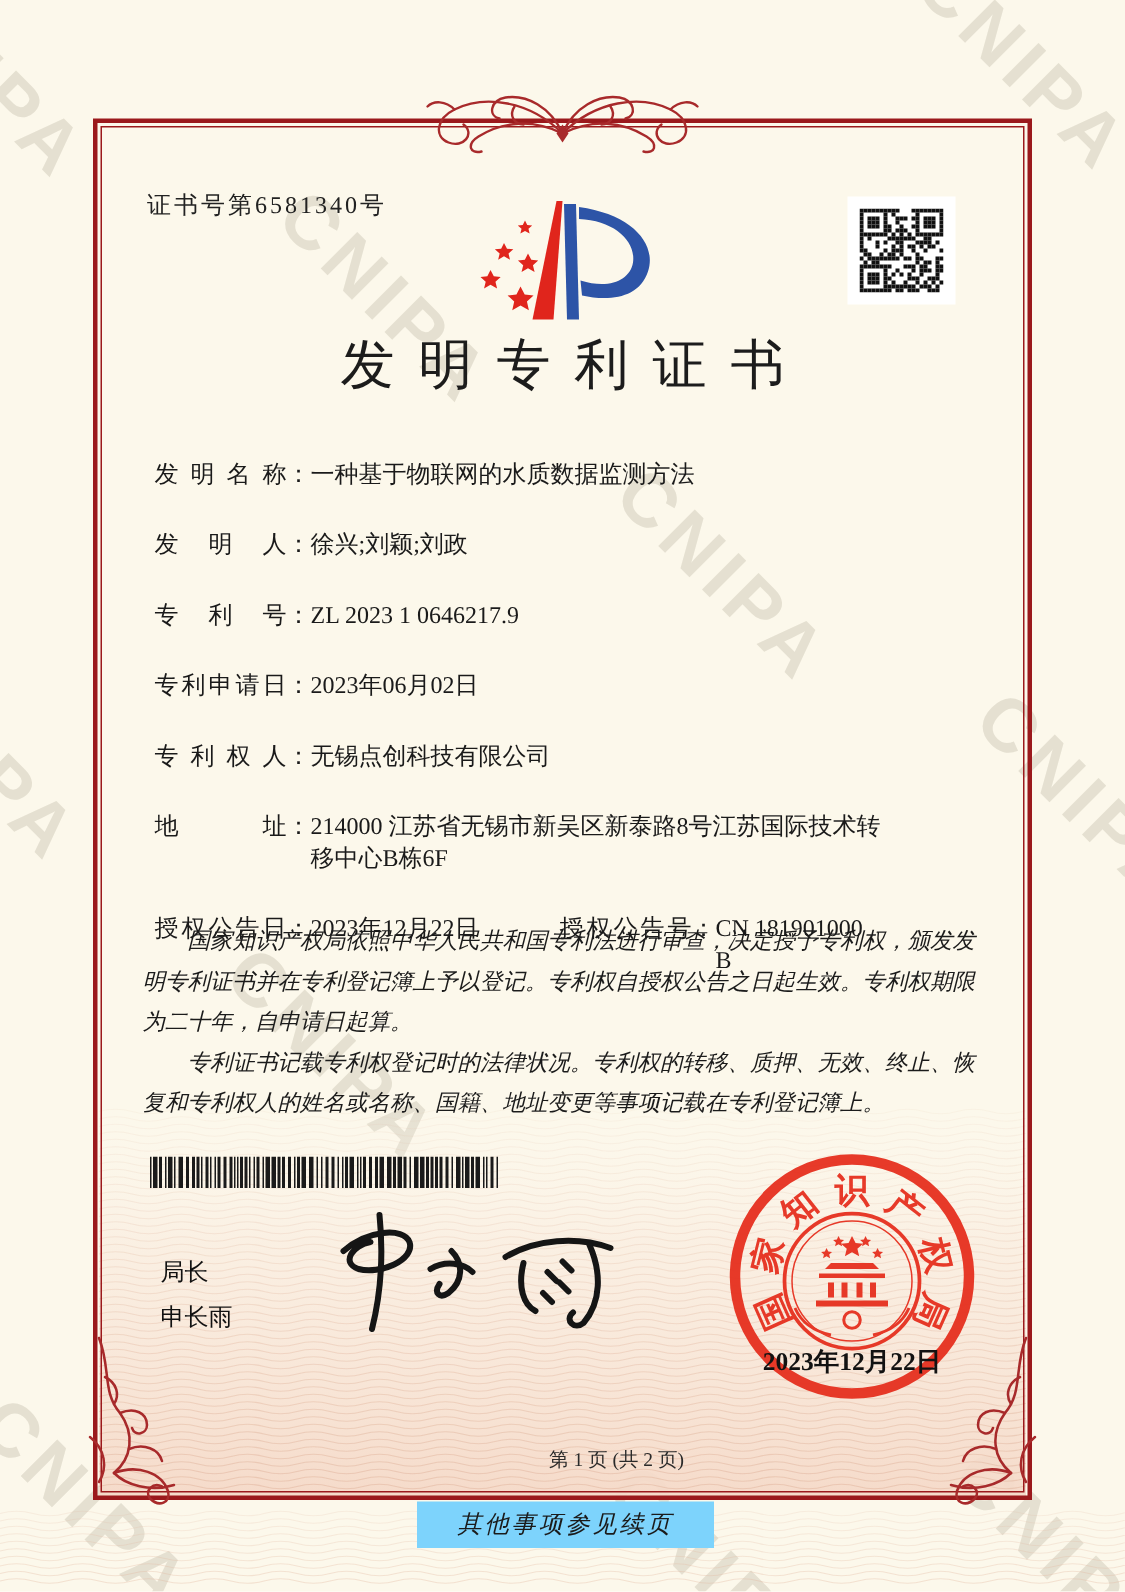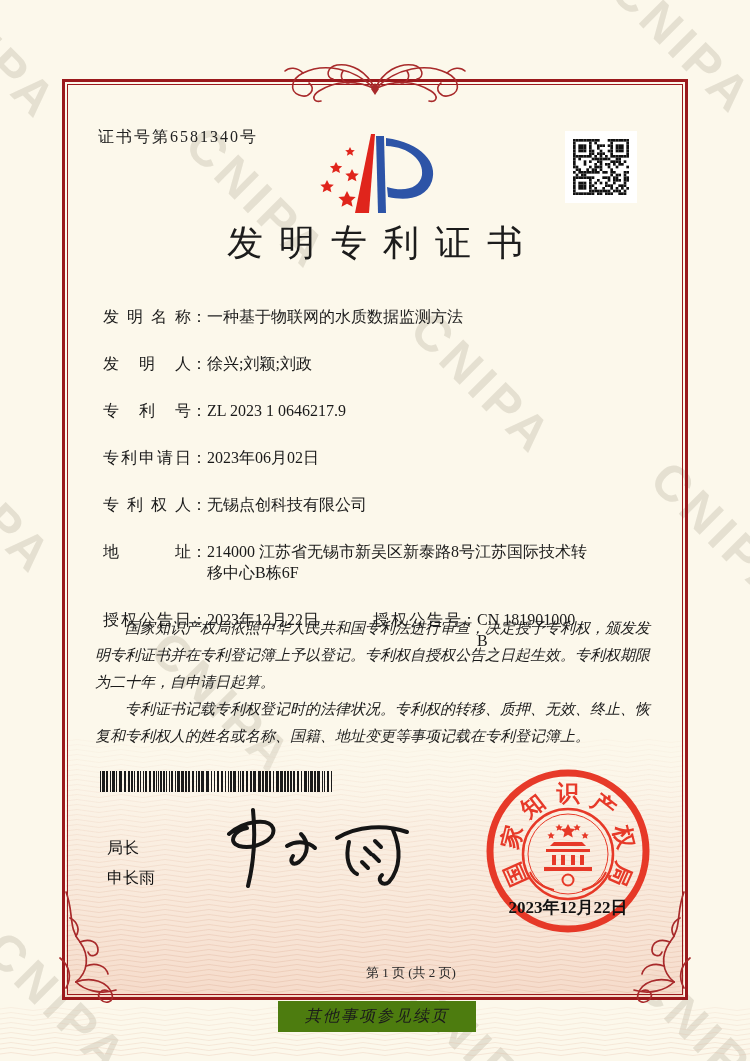--- a/index.html
+++ b/index.html
@@ -46,21 +46,21 @@
   .director{position:absolute;left:107px;top:838px;z-index:5;
       font-family:Liberation Sans, sans-serif;font-size:16px;color:#111;font-weight:500;}
   .director div{margin-bottom:9px;}
   .sig{position:absolute;left:215px;top:804px;z-index:5;}
   .seal{position:absolute;left:480px;top:762px;z-index:6;}
   .sealdate{position:absolute;left:498px;top:896px;width:140px;z-index:7;text-align:center;
       font-size:17px;font-weight:bold;color:#121212;letter-spacing:0px;}
 
   .pageno{position:absolute;left:66px;top:964px;width:618px;text-align:center;z-index:5;
       font-size:13px;color:#2a2a2a;margin-left:36px;}
-  .contbox{position:absolute;left:278px;top:1001px;width:198px;height:31px;background:#4d7c0f;
+  .contbox{position:absolute;left:278px;top:1001px;width:198px;height:31px;background:#7dd3fc;
       z-index:6;display:flex;align-items:center;justify-content:center;font-size:16px;
       font-style:italic;color:#1b1b1b;letter-spacing:2px;}
 
   .waves{position:absolute;z-index:2;pointer-events:none;}
 </style>
 </head>
 <body>
 
 <div class="page">
 

